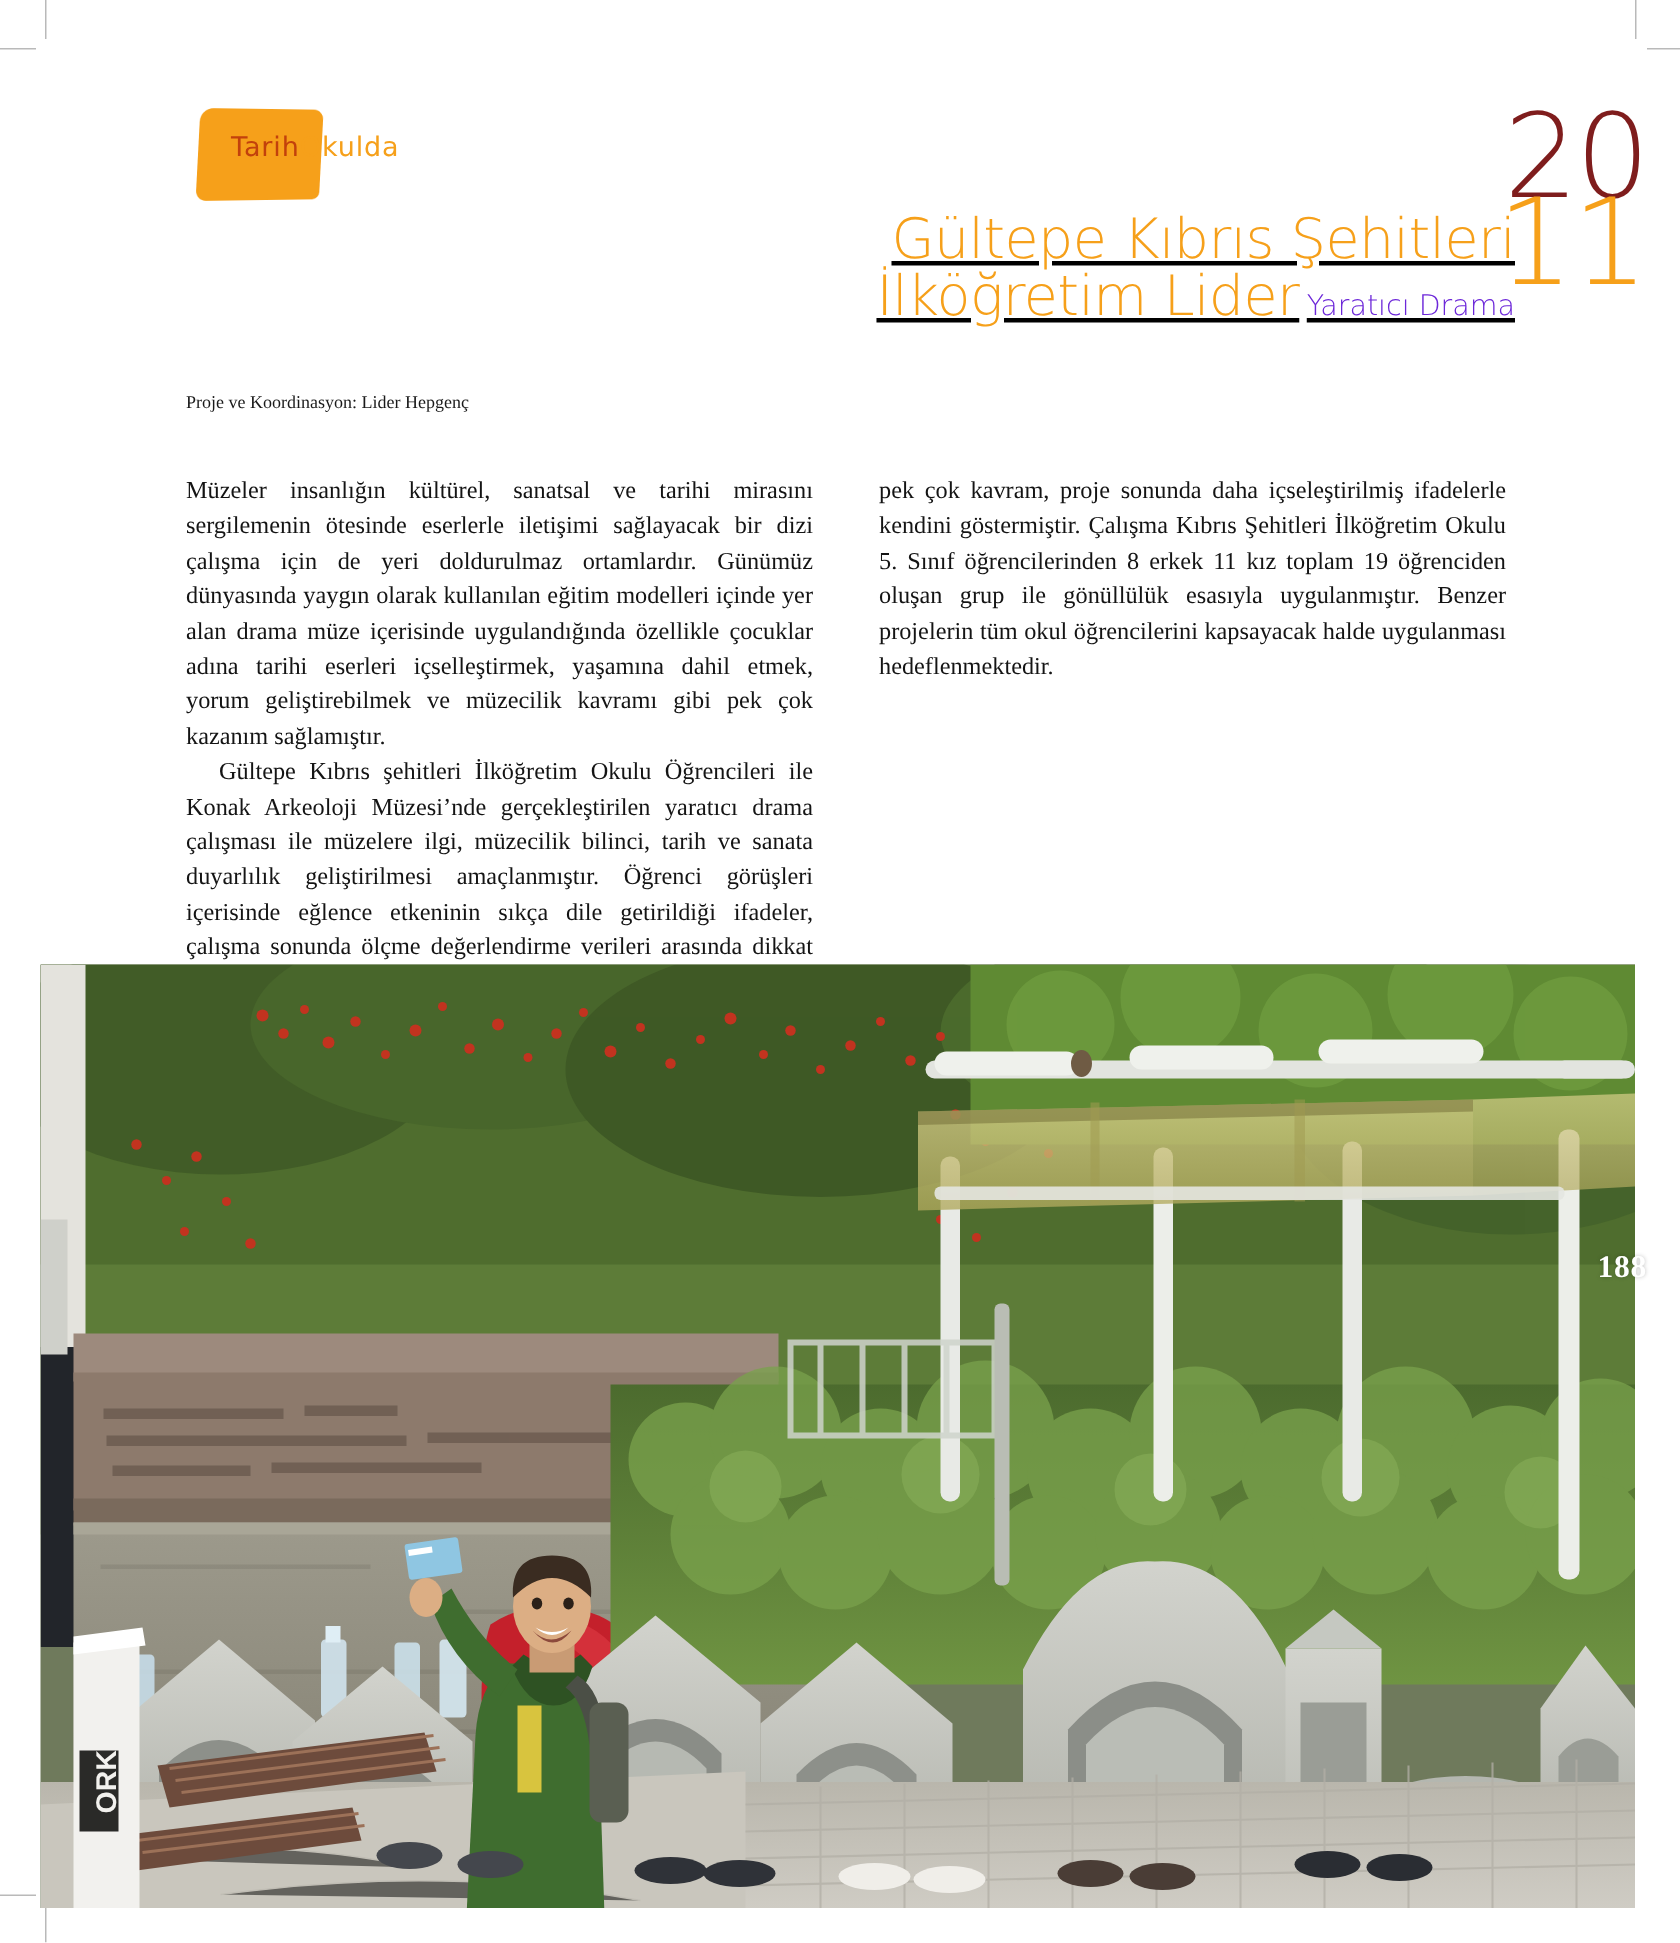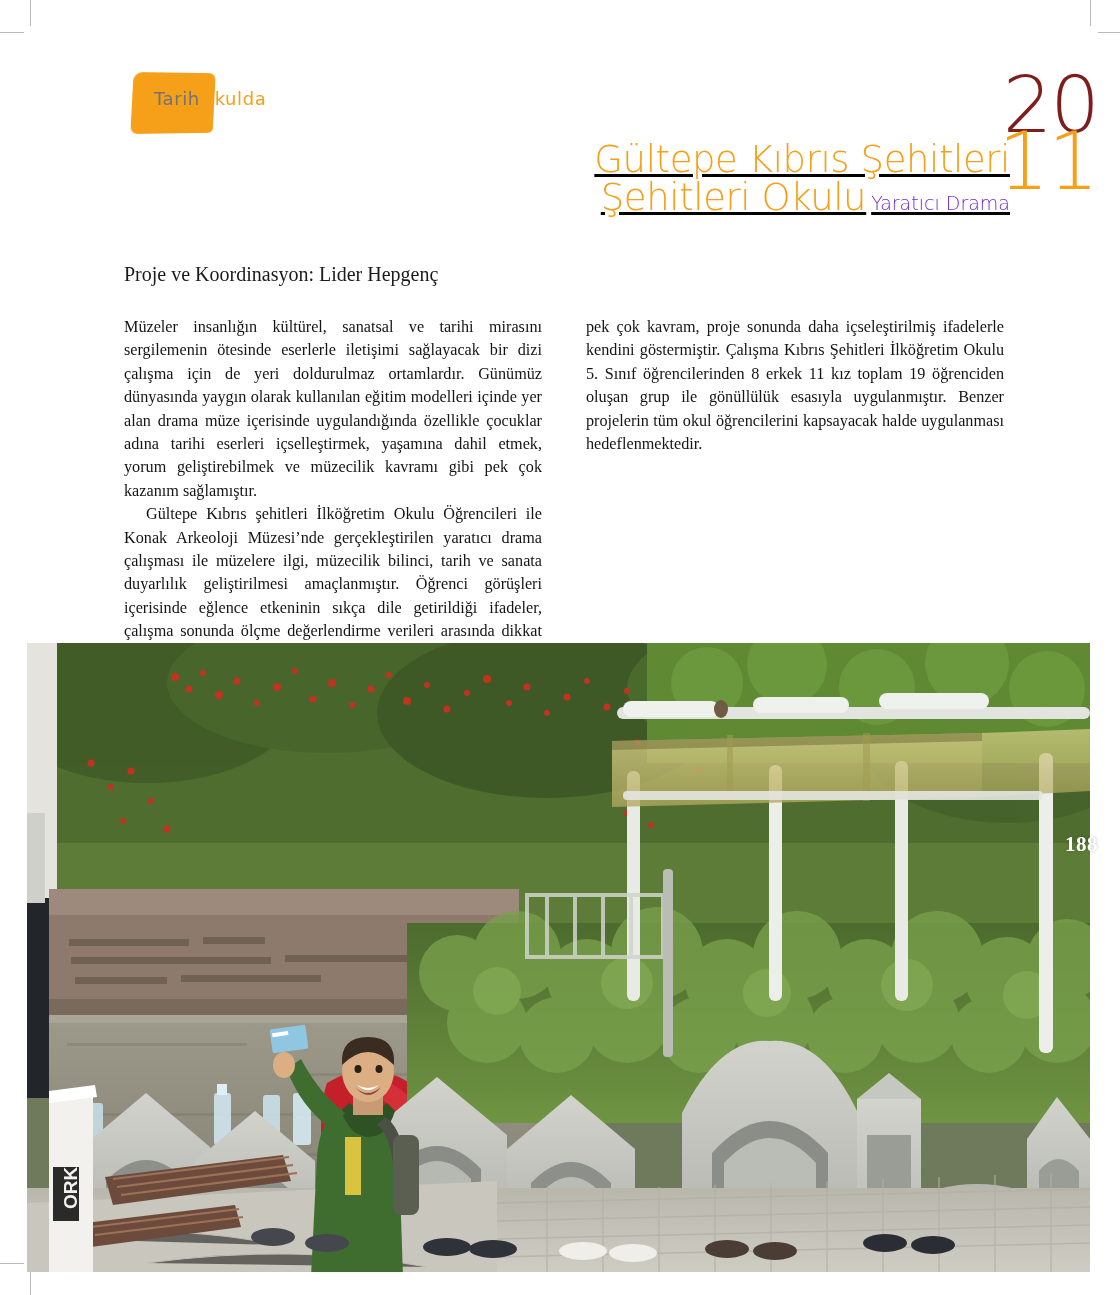--- a/index.html
+++ b/index.html
@@ -45,21 +45,21 @@
   }
   .logo-text {
     position: absolute;
     left: 22px;
     top: 16px;
     font-family: "DejaVu Sans", sans-serif;
     font-size: 18px;
     letter-spacing: 0.6px;
     white-space: nowrap;
   }
-  .logo-text .t1 { color: #737373; }
+  .logo-text .t1 { color: #c2410c; }
   .logo-text .t2 { color: #F6A01A; }
 
   
   .year {
     position: absolute;
     right: 22px;
     top: 74px;
     text-align: right;
     font-family: "DejaVu Sans", sans-serif;
     font-weight: 300;
@@ -124,21 +124,21 @@
     font-family: "Liberation Serif", serif;
   }
   .deck .d1 {
     display: block;
     font-size: 15.5px;
     color: #9d9d9d;
     line-height: 1.5;
   }
   .deck .d2 {
     display: block;
-    font-size: 20px;
+    font-size: 12px;
     color: #1a1a1a;
     line-height: 1.5;
     margin-top: 1px;
   }
 
   
   .cols {
     position: absolute;
     left: 124px;
     top: 316px;
@@ -198,21 +198,21 @@
   </div>
 </div>
 
 <div class="year">
   <span class="y20">20</span>
   <span class="y12">11</span>
 </div>
 
 <div class="headline">
   <span class="line1">Gültepe Kıbrıs Şehitleri</span>
-  <span class="line2"><span>Şehitleri Okulu</span><span class="subtag">Yaratıcı Drama</span></span>
+  <span class="line2"><span>İlköğretim Lider</span><span class="subtag">Yaratıcı Drama</span></span>
 </div>
 
 <div class="deck">
   <span class="d2">Proje ve Koordinasyon: Lider Hepgenç</span>
 </div>
 
 <div class="cols">
   <div class="col">
     <p>Müzeler insanlığın kültürel, sanatsal ve tarihi mirasını sergilemenin ötesinde eserlerle iletişimi sağlayacak bir dizi çalışma için de yeri doldurulmaz ortamlardır. Günümüz dünyasında yaygın olarak kullanılan eğitim modelleri içinde yer alan drama  müze içerisinde uygulandığında özellikle çocuklar adına tarihi eserleri içselleştirmek, yaşamına dahil etmek, yorum geliştirebilmek ve müzecilik kavramı gibi pek çok kazanım sağlamıştır.</p>
     <p>Gültepe Kıbrıs şehitleri İlköğretim Okulu Öğrencileri ile Konak Arkeoloji Müzesi’nde gerçekleştirilen yaratıcı drama çalışması ile müzelere ilgi, müzecilik bilinci, tarih ve sanata duyarlılık geliştirilmesi amaçlanmıştır. Öğrenci görüşleri içerisinde eğlence etkeninin sıkça dile getirildiği ifadeler, çalışma sonunda ölçme değerlendirme verileri arasında dikkat çekmiştir. Proje başında isim olarak tanınan</p>

